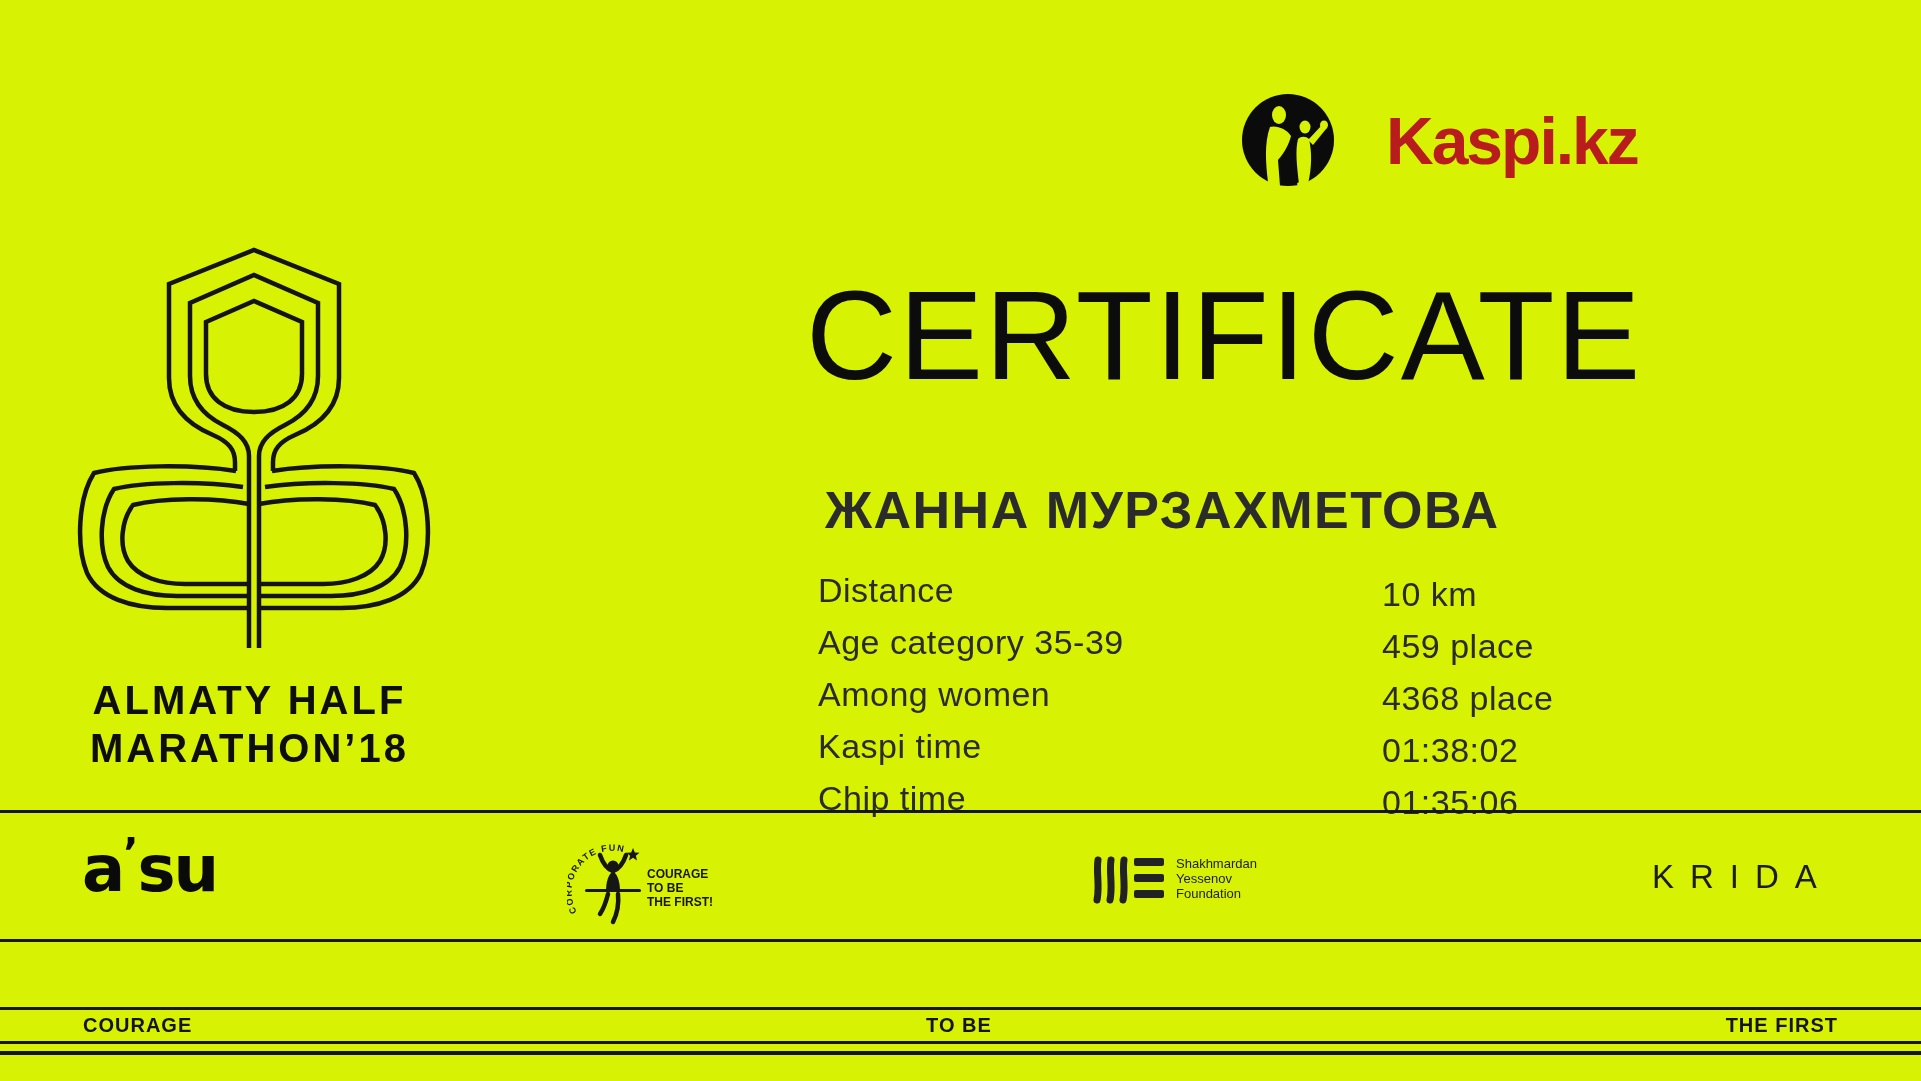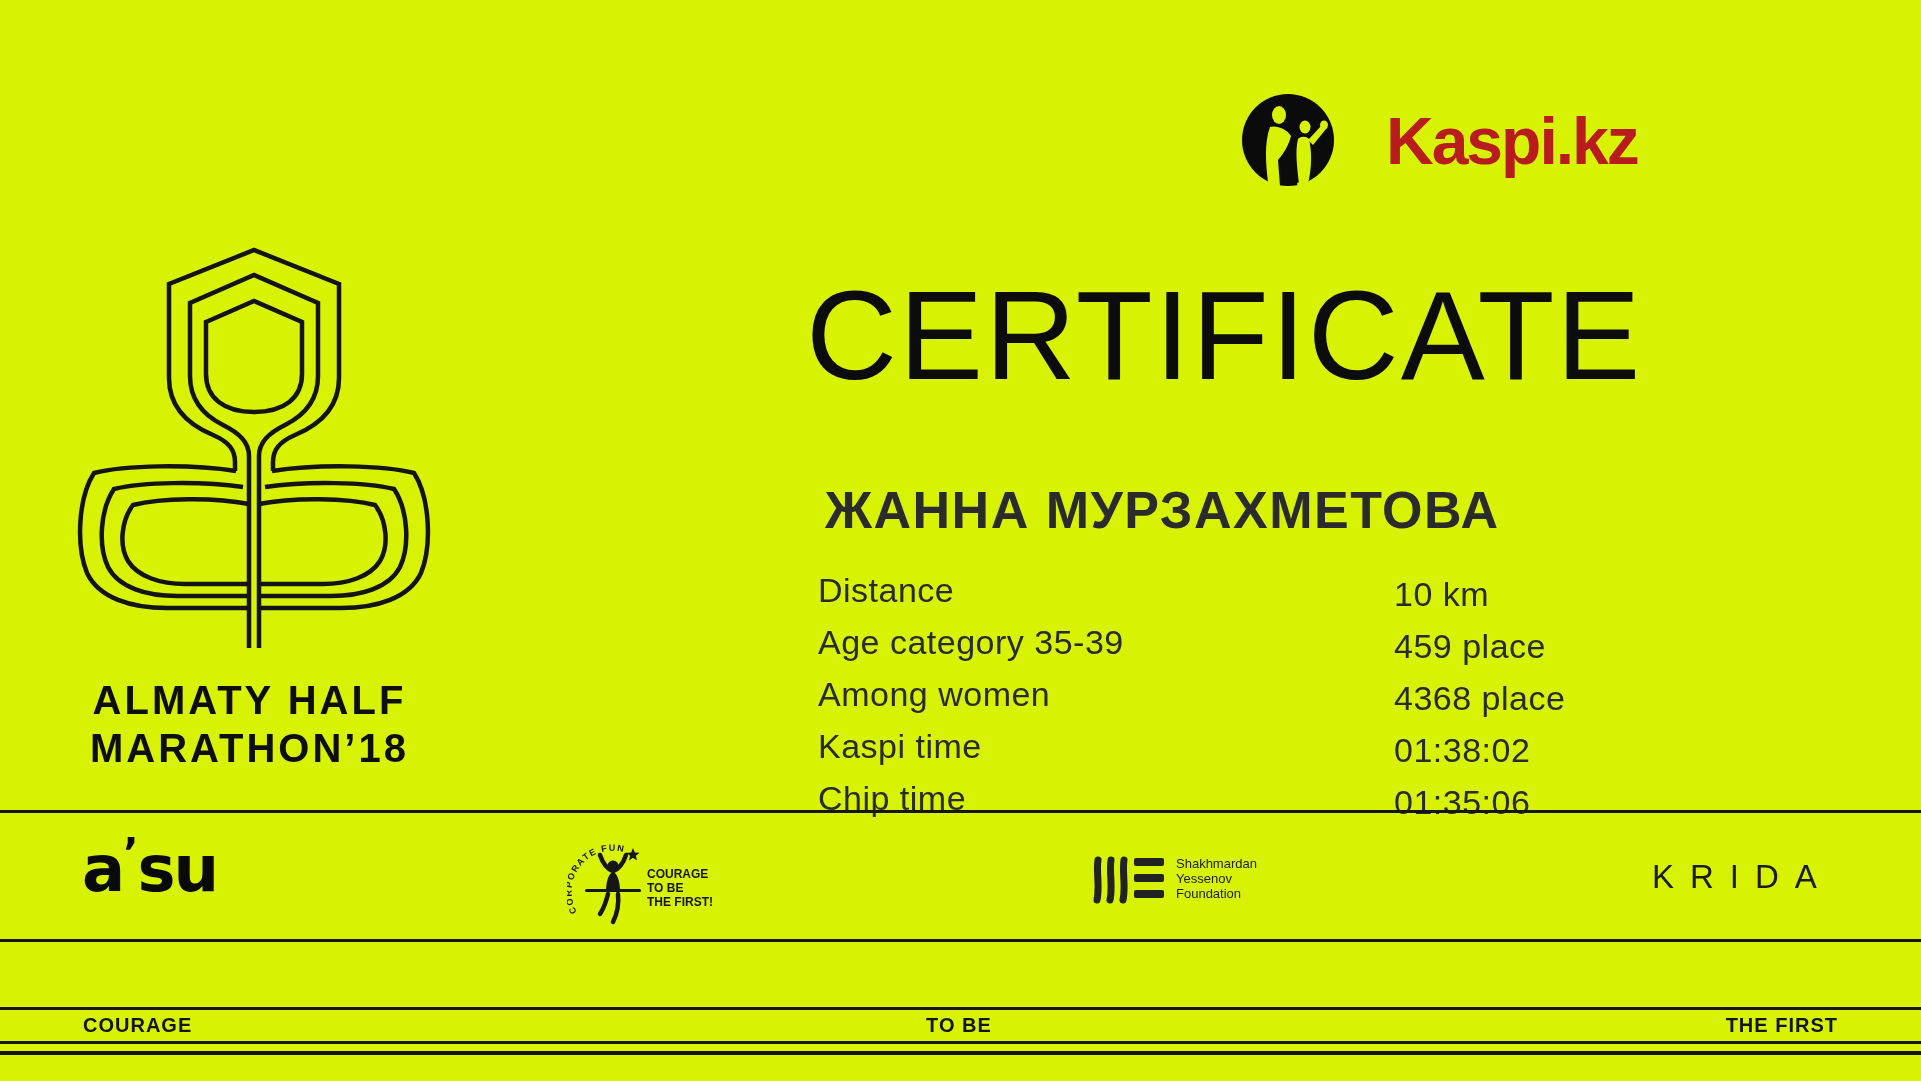--- a/index.html
+++ b/index.html
@@ -17,21 +17,21 @@
                 letter-spacing:-2px;color:#b91c1c;white-space:nowrap;}
 
   
   .title{position:absolute;left:806px;top:264px;font-size:126px;font-weight:500;
          letter-spacing:2px;color:#0c0c0c;white-space:nowrap;line-height:1.149;}
   .recipient{position:absolute;left:810px;top:481px;font-size:52px;font-weight:bold;
              letter-spacing:1.5px;color:#2b2b2b;white-space:nowrap;line-height:1.149;margin-left:15px;}
   .results{position:absolute;left:810px;top:564px;width:900px;}
   .row{position:relative;height:52px;font-size:34px;color:#2b2b2b;line-height:52px;}
   .row .lbl{position:absolute;left:8px;letter-spacing:0.5px;}
-  .row .val{position:absolute;left:584px;letter-spacing:0.5px;transform:translateY(4px);}
+  .row .val{position:absolute;left:572px;letter-spacing:0.5px;transform:translateY(4px);}
 
   
   #tulip{position:absolute;left:73px;top:246px;}
   .event{position:absolute;left:90px;top:676px;font-size:40px;font-weight:600;
          letter-spacing:3px;color:#0e0e0e;line-height:48px;white-space:nowrap;text-align:center;}
 
   
   #asu{position:absolute;left:82px;top:833px;font-size:64px;font-weight:bold;
        letter-spacing:-2px;color:#0a0a0a;font-family:"DejaVu Sans", sans-serif;line-height:1;}
   #asu .apo{font-size:40px;vertical-align:24px;letter-spacing:-1px;}

